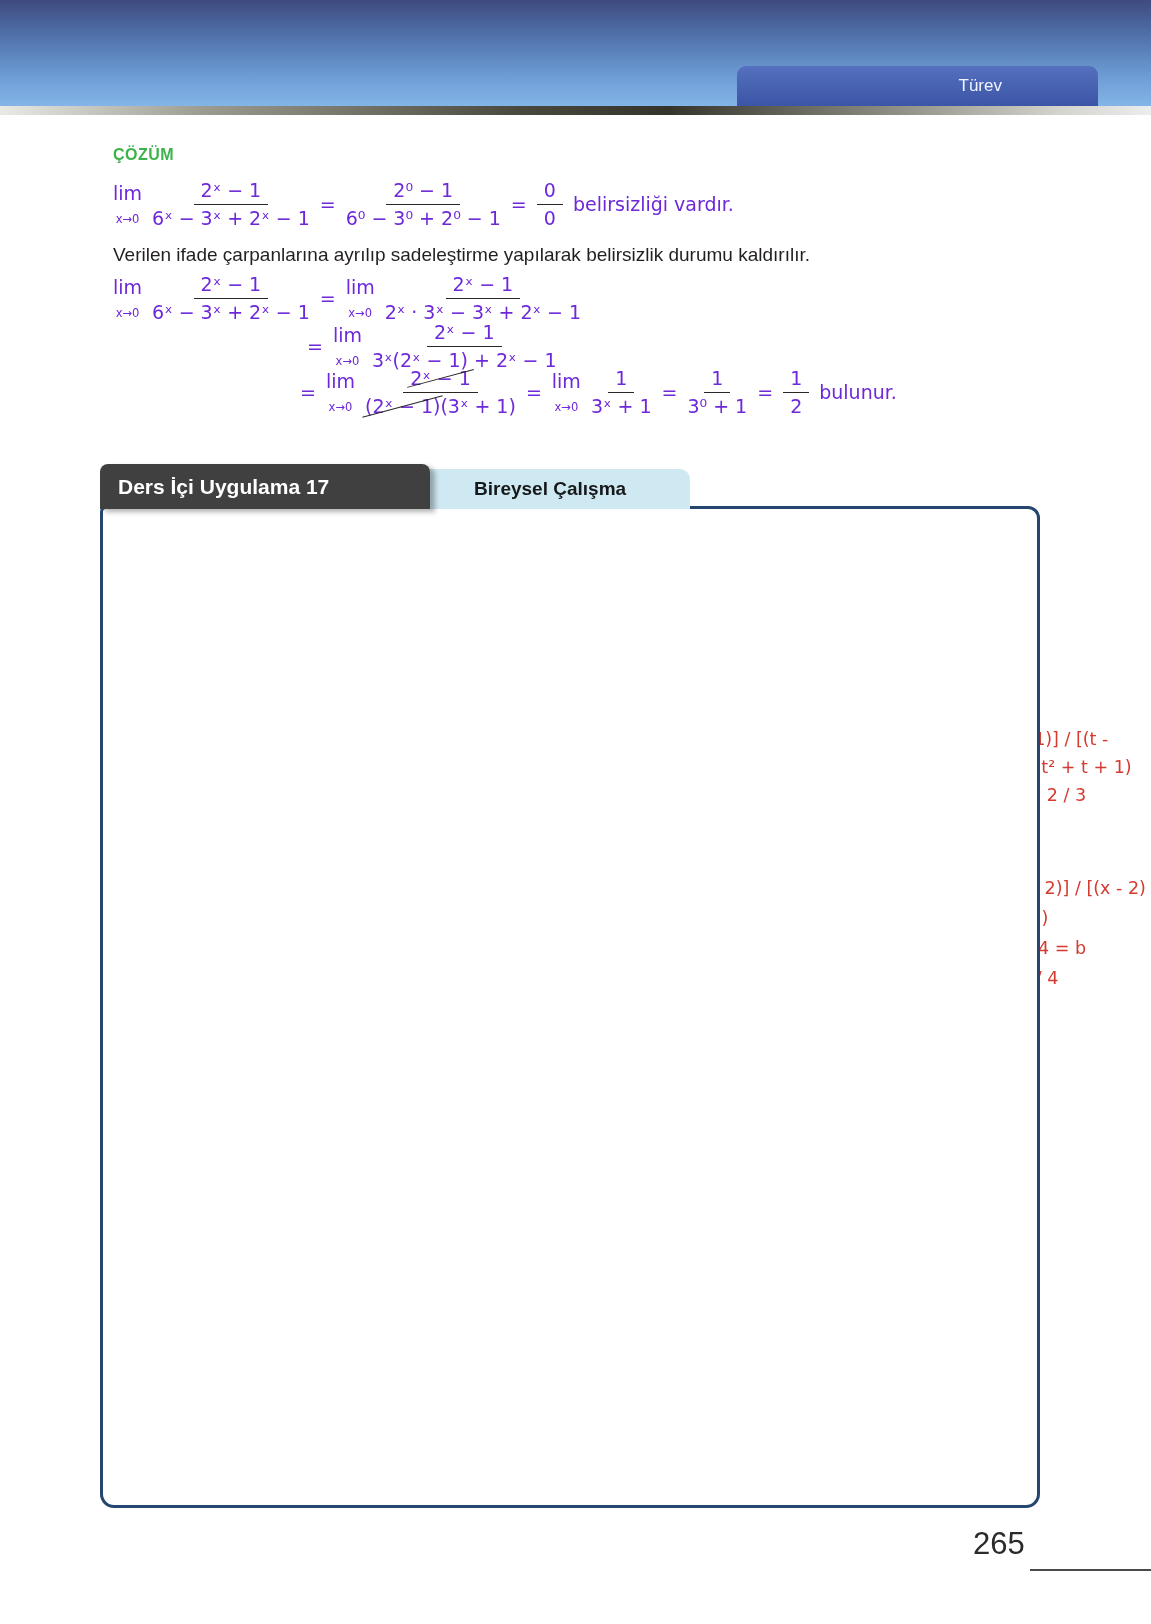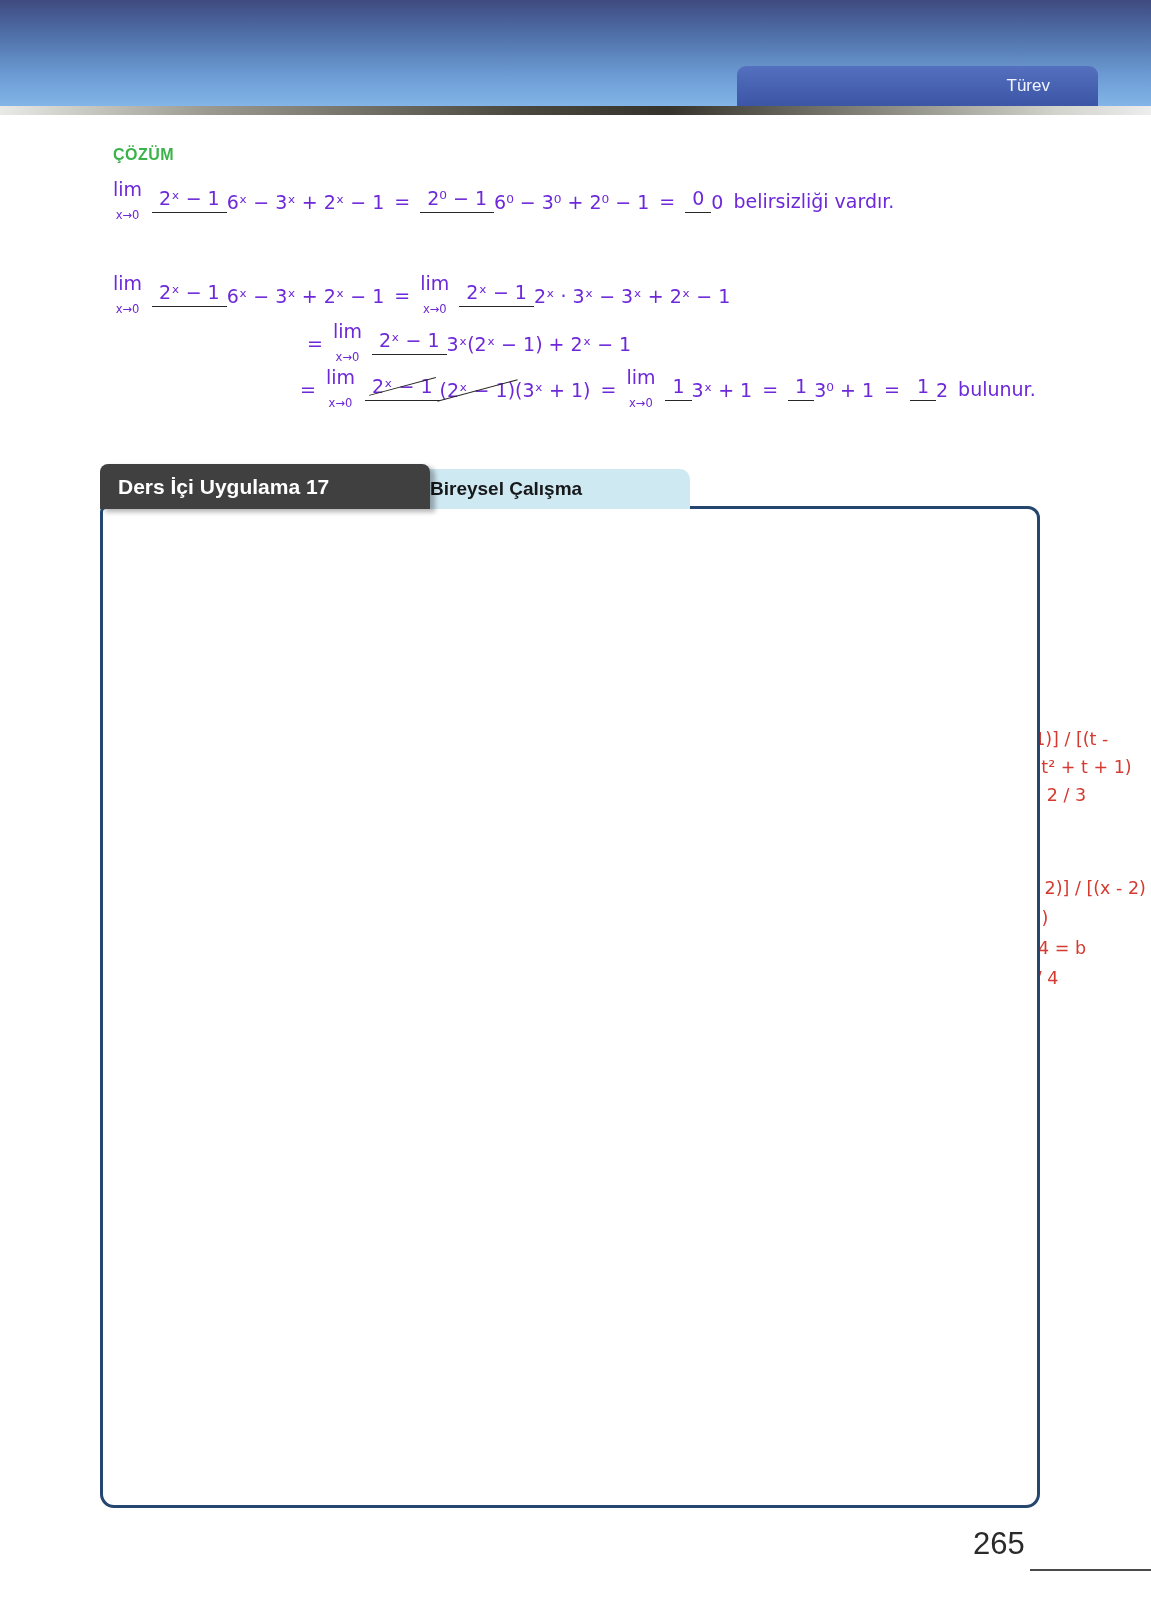--- a/index.html
+++ b/index.html
@@ -5,49 +5,49 @@
   html,body{margin:0;padding:0;background:#ffffff;}
   .page{position:relative;width:1151px;height:1624px;background:#ffffff;overflow:hidden;
         font-family:"Liberation Sans",sans-serif;color:#231f20;}
   .abs{position:absolute;}
 
   
   .hdr{left:0;top:0;width:1151px;height:106px;
        background:linear-gradient(180deg,#3e4a80 0%,#4f6fa8 32%,#6d9cd4 72%,#83b5e8 100%);}
   .chapter-tab{left:737px;top:66px;width:361px;height:40px;border-radius:9px 9px 0 0;
        background:linear-gradient(180deg,#5570bf,#3c55a6);
-       color:#f2f4ff;font-size:17px;text-align:right;line-height:40px;padding-right:48px;box-sizing:border-box;}
+       color:#f2f4ff;font-size:17px;text-align:right;line-height:40px;padding-right:96px;box-sizing:border-box;}
   .stripe{left:0;top:106px;width:1151px;height:9px;
        background:linear-gradient(90deg,#e9eae6 0%,#9a9a90 18%,#4a4940 45%,#35342c 58%,#8f8f85 78%,#d3d4cd 92%,#eceded 100%);}
 
   
   .cozum-title{left:113px;top:146px;font-size:16px;font-weight:bold;color:#3cb34a;letter-spacing:.5px;}
   .body-text{font-size:19px;color:#231f20;}
 
   
   .mexpr{display:flex;align-items:center;gap:10px;font-family:"DejaVu Sans",sans-serif;
          font-size:19px;color:#6d28d9;}
   .mtxt{white-space:nowrap;}
   .lim{display:inline-flex;flex-direction:column;align-items:center;line-height:1;}
   .lim .top{font-size:19px;}
   .lim .bot{font-size:11.5px;margin-top:11px;}
-  .frac{display:inline-flex;align-items:center;line-height:1.1;text-align:right;}
+  .frac{display:inline-flex;flex-direction:column;align-items:center;line-height:1.1;text-align:right;}
   .frac .num{display:flex;padding:0 7px 3px;border-bottom:1.6px solid #2a2626;}
   .frac .den{display:flex;padding-top:3px;}
   .cancel{position:relative;}
   .cancel::after{content:"";position:absolute;left:-4px;right:-4px;top:48%;
                  border-top:1.8px solid #2a2626;transform:rotate(-15deg);}
 
   
   .tab-navy{left:100px;top:464px;width:330px;height:45px;border-radius:8px 8px 0 0;
             background:#404040;box-shadow:5px 3px 5px rgba(0,0,0,.30);
             color:#ffffff;font-size:21px;font-weight:bold;line-height:45px;padding-left:18px;box-sizing:border-box;z-index:3;}
   .tab-cyan{left:430px;top:469px;width:260px;height:40px;border-radius:0 10px 0 0;
             background:#cfe9f2;color:#17181a;font-size:19px;font-weight:bold;line-height:40px;
-            box-sizing:border-box;z-index:2;}
+            padding-left:44px;box-sizing:border-box;z-index:2;}
   .container{left:100px;top:506px;width:940px;height:1002px;box-sizing:border-box;
              border:3px solid #24466f;border-radius:6px 12px 14px 14px;background:#ffffff;z-index:1;}
 
   .bnum{font-weight:bold;font-size:19px;}
   .qlabel{font-weight:bold;font-size:19px;margin-right:6px;}
 
   
   .grid{background-color:#ffffff;box-sizing:border-box;
         background-image:linear-gradient(#d3d9e4 1px,transparent 1px),
                          linear-gradient(90deg,#d3d9e4 1px,transparent 1px);
@@ -105,20 +105,21 @@
       <span class="frac">
         <span class="num">
           <span>0</span>
         </span>
         <span class="den">
           <span>0</span>
         </span>
       </span>
       <span class="mtxt">belirsizliği vardır.</span>
     </div>
+  <div class="abs body-text" style="left:113px;top:244px;">Verilen ifade çarpanlarına ayrılıp sadeleştirme yapılarak belirsizlik durumu kaldırılır.</div>
   <div class="abs mexpr" style="left:113px;top:274px;">
       <span class="lim">
         <span class="top">lim</span>
         <span class="bot">x→0</span>
       </span>
       <span class="frac">
         <span class="num">
           <span>2ˣ − 1</span>
         </span>
         <span class="den">

